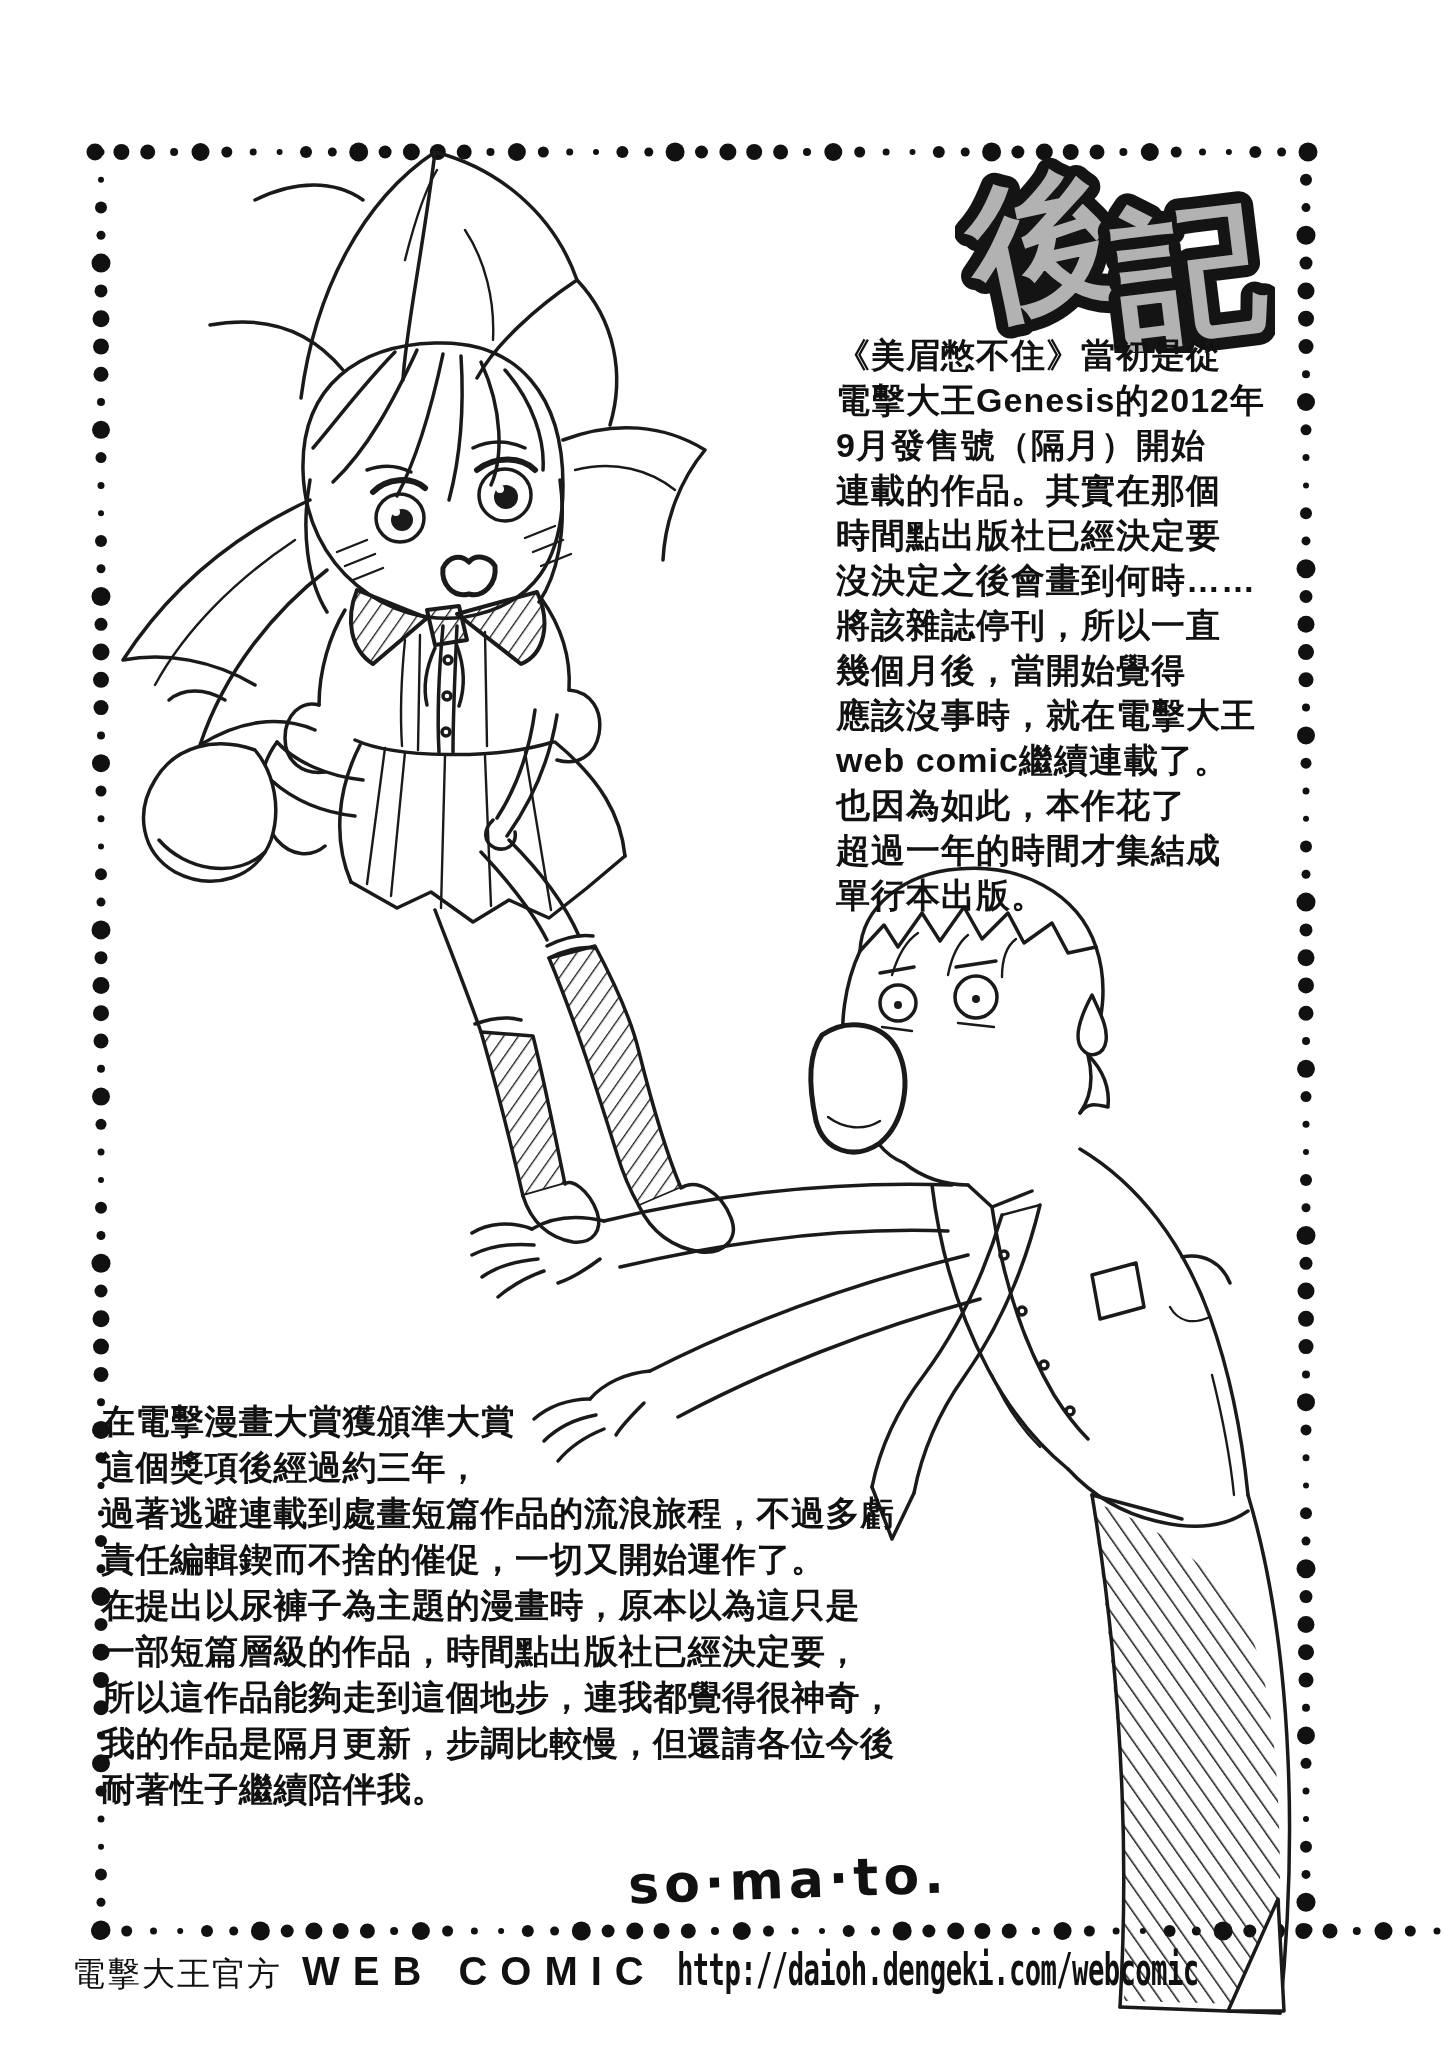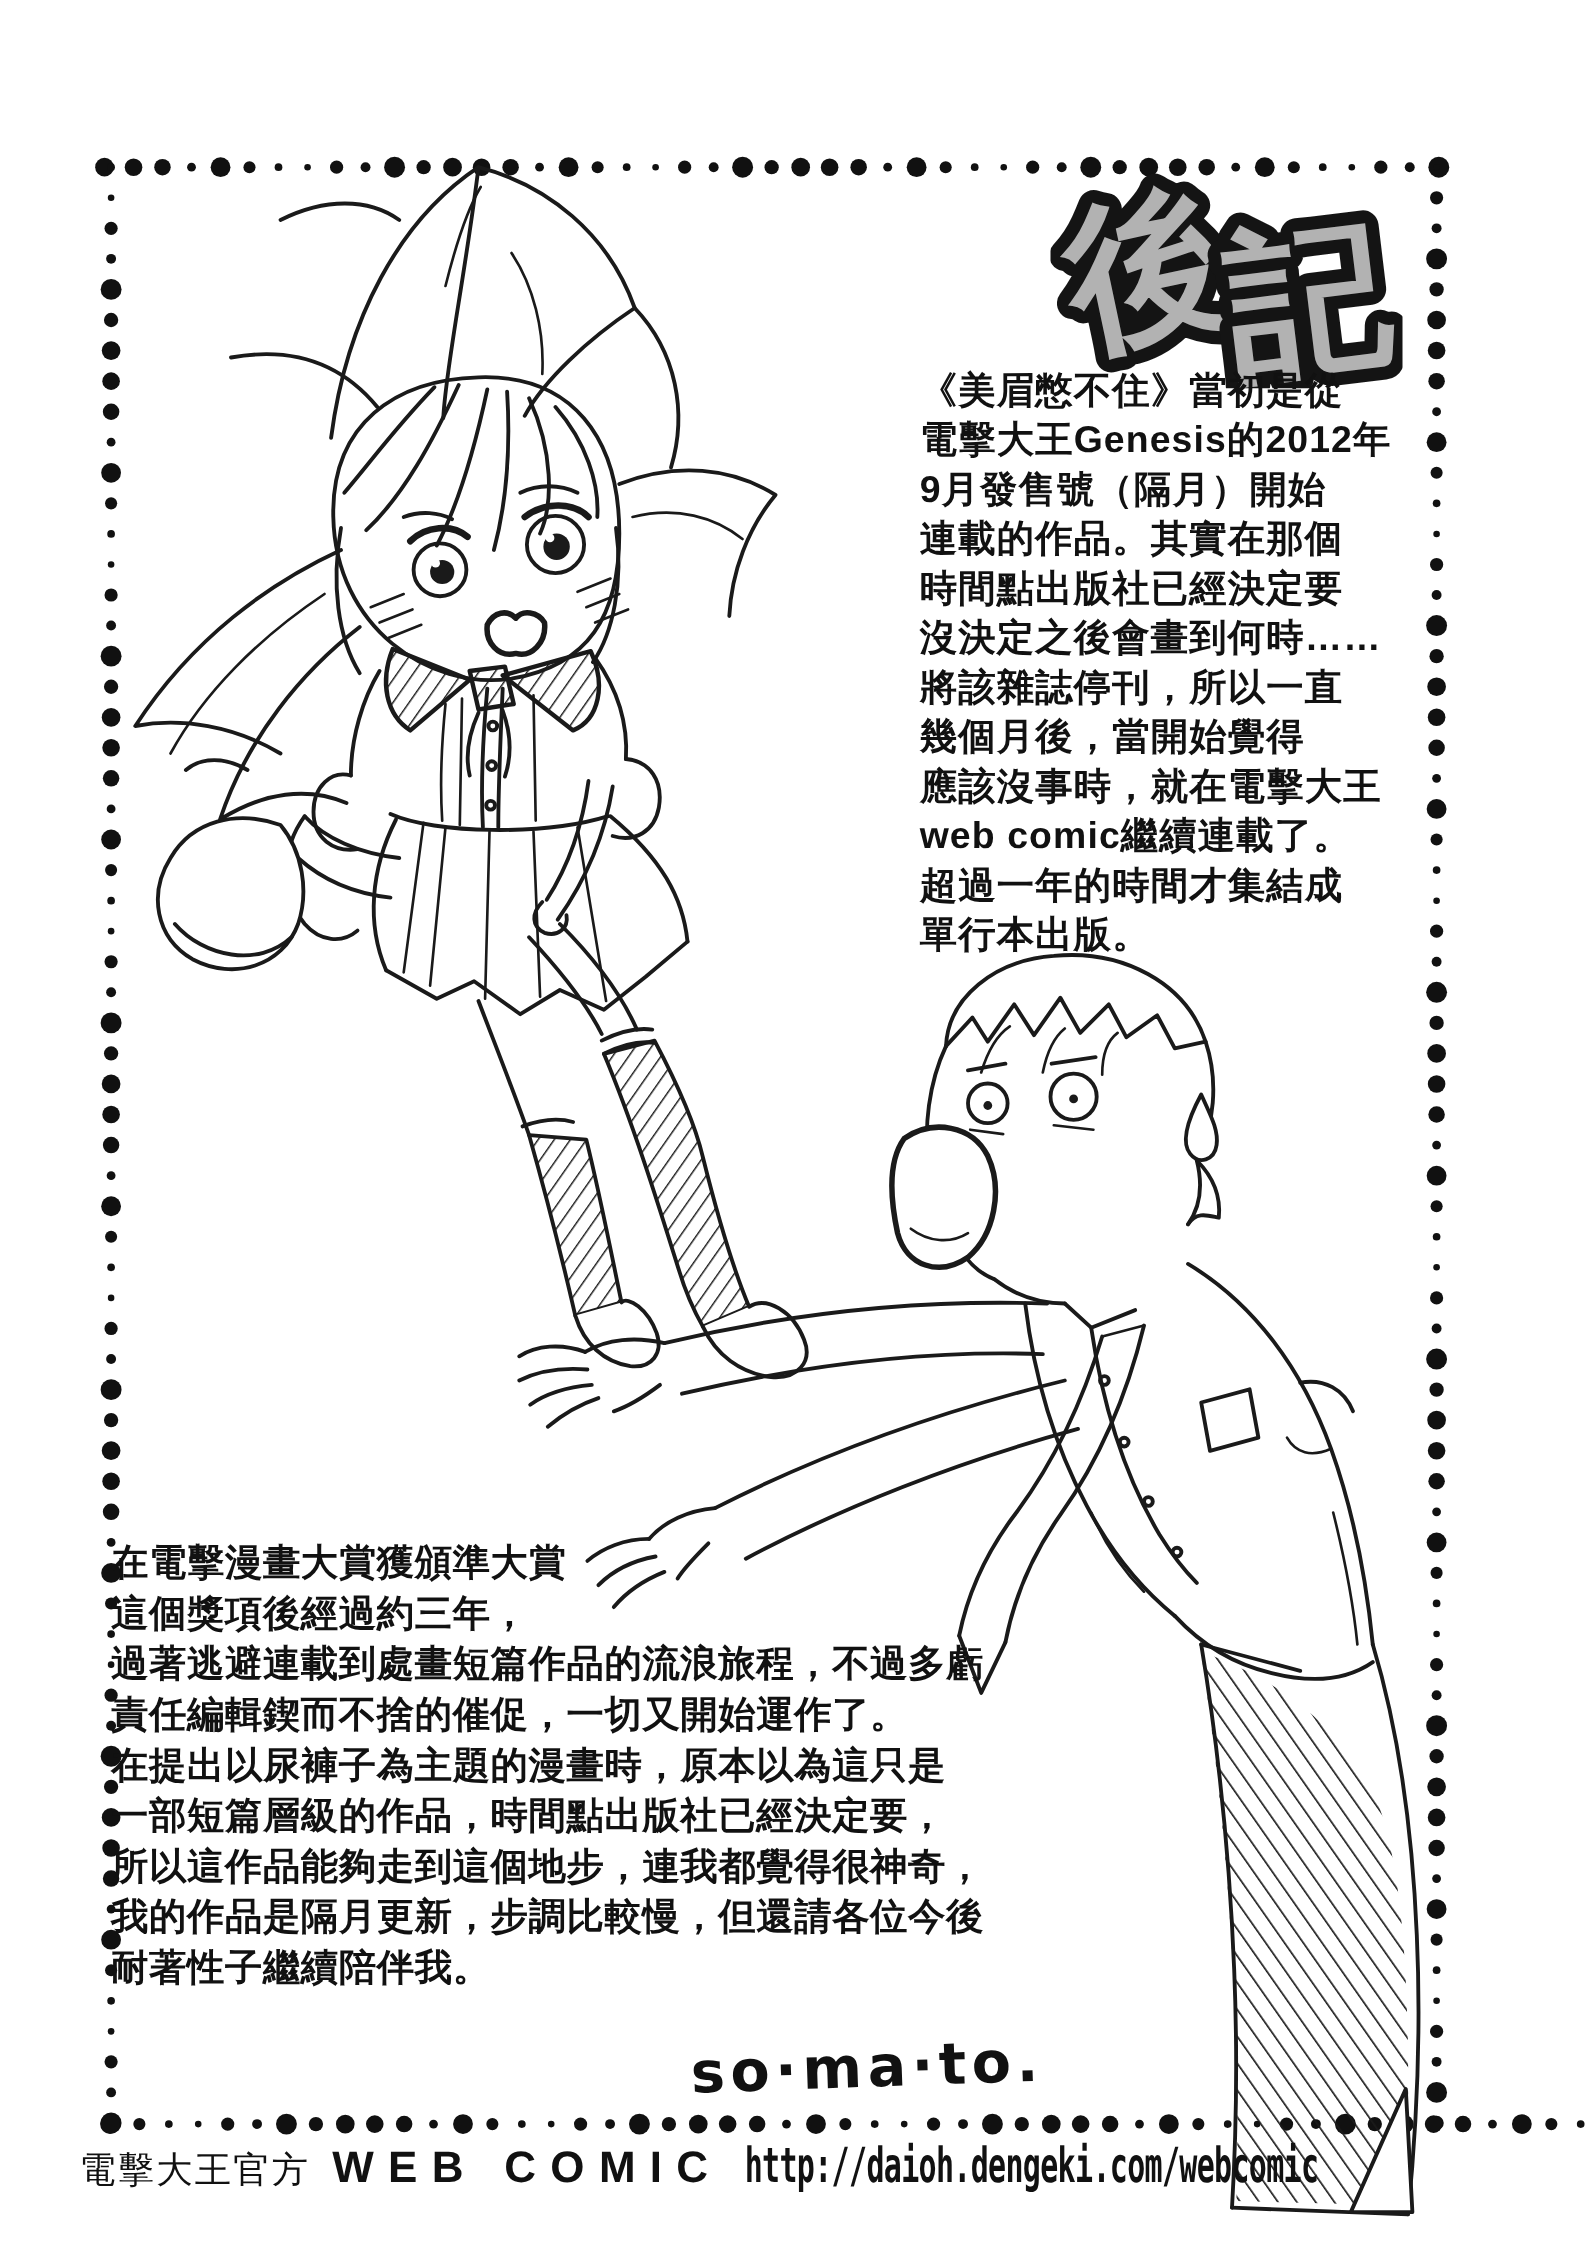--- a/index.html
+++ b/index.html
@@ -487,20 +487,21 @@
   <div>《美眉憋不住》當初是從</div>
   <div>電擊大王Genesis的2012年</div>
   <div>9月發售號（隔月）開始</div>
   <div>連載的作品。其實在那個</div>
   <div>時間點出版社已經決定要</div>
   <div>沒決定之後會畫到何時……</div>
   <div>將該雜誌停刊，所以一直</div>
   <div>幾個月後，當開始覺得</div>
   <div>應該沒事時，就在電擊大王</div>
   <div>web comic繼續連載了。</div>
+  <div>也因為如此，本作花了</div>
   <div>超過一年的時間才集結成</div>
   <div>單行本出版。</div>
 </div>
 
 <div id="left-par" class="abs par">
   <div>在電擊漫畫大賞獲頒準大賞</div>
   <div>這個獎項後經過約三年，</div>
   <div>過著逃避連載到處畫短篇作品的流浪旅程，不過多虧</div>
   <div>責任編輯鍥而不捨的催促，一切又開始運作了。</div>
   <div>在提出以尿褲子為主題的漫畫時，原本以為這只是</div>

